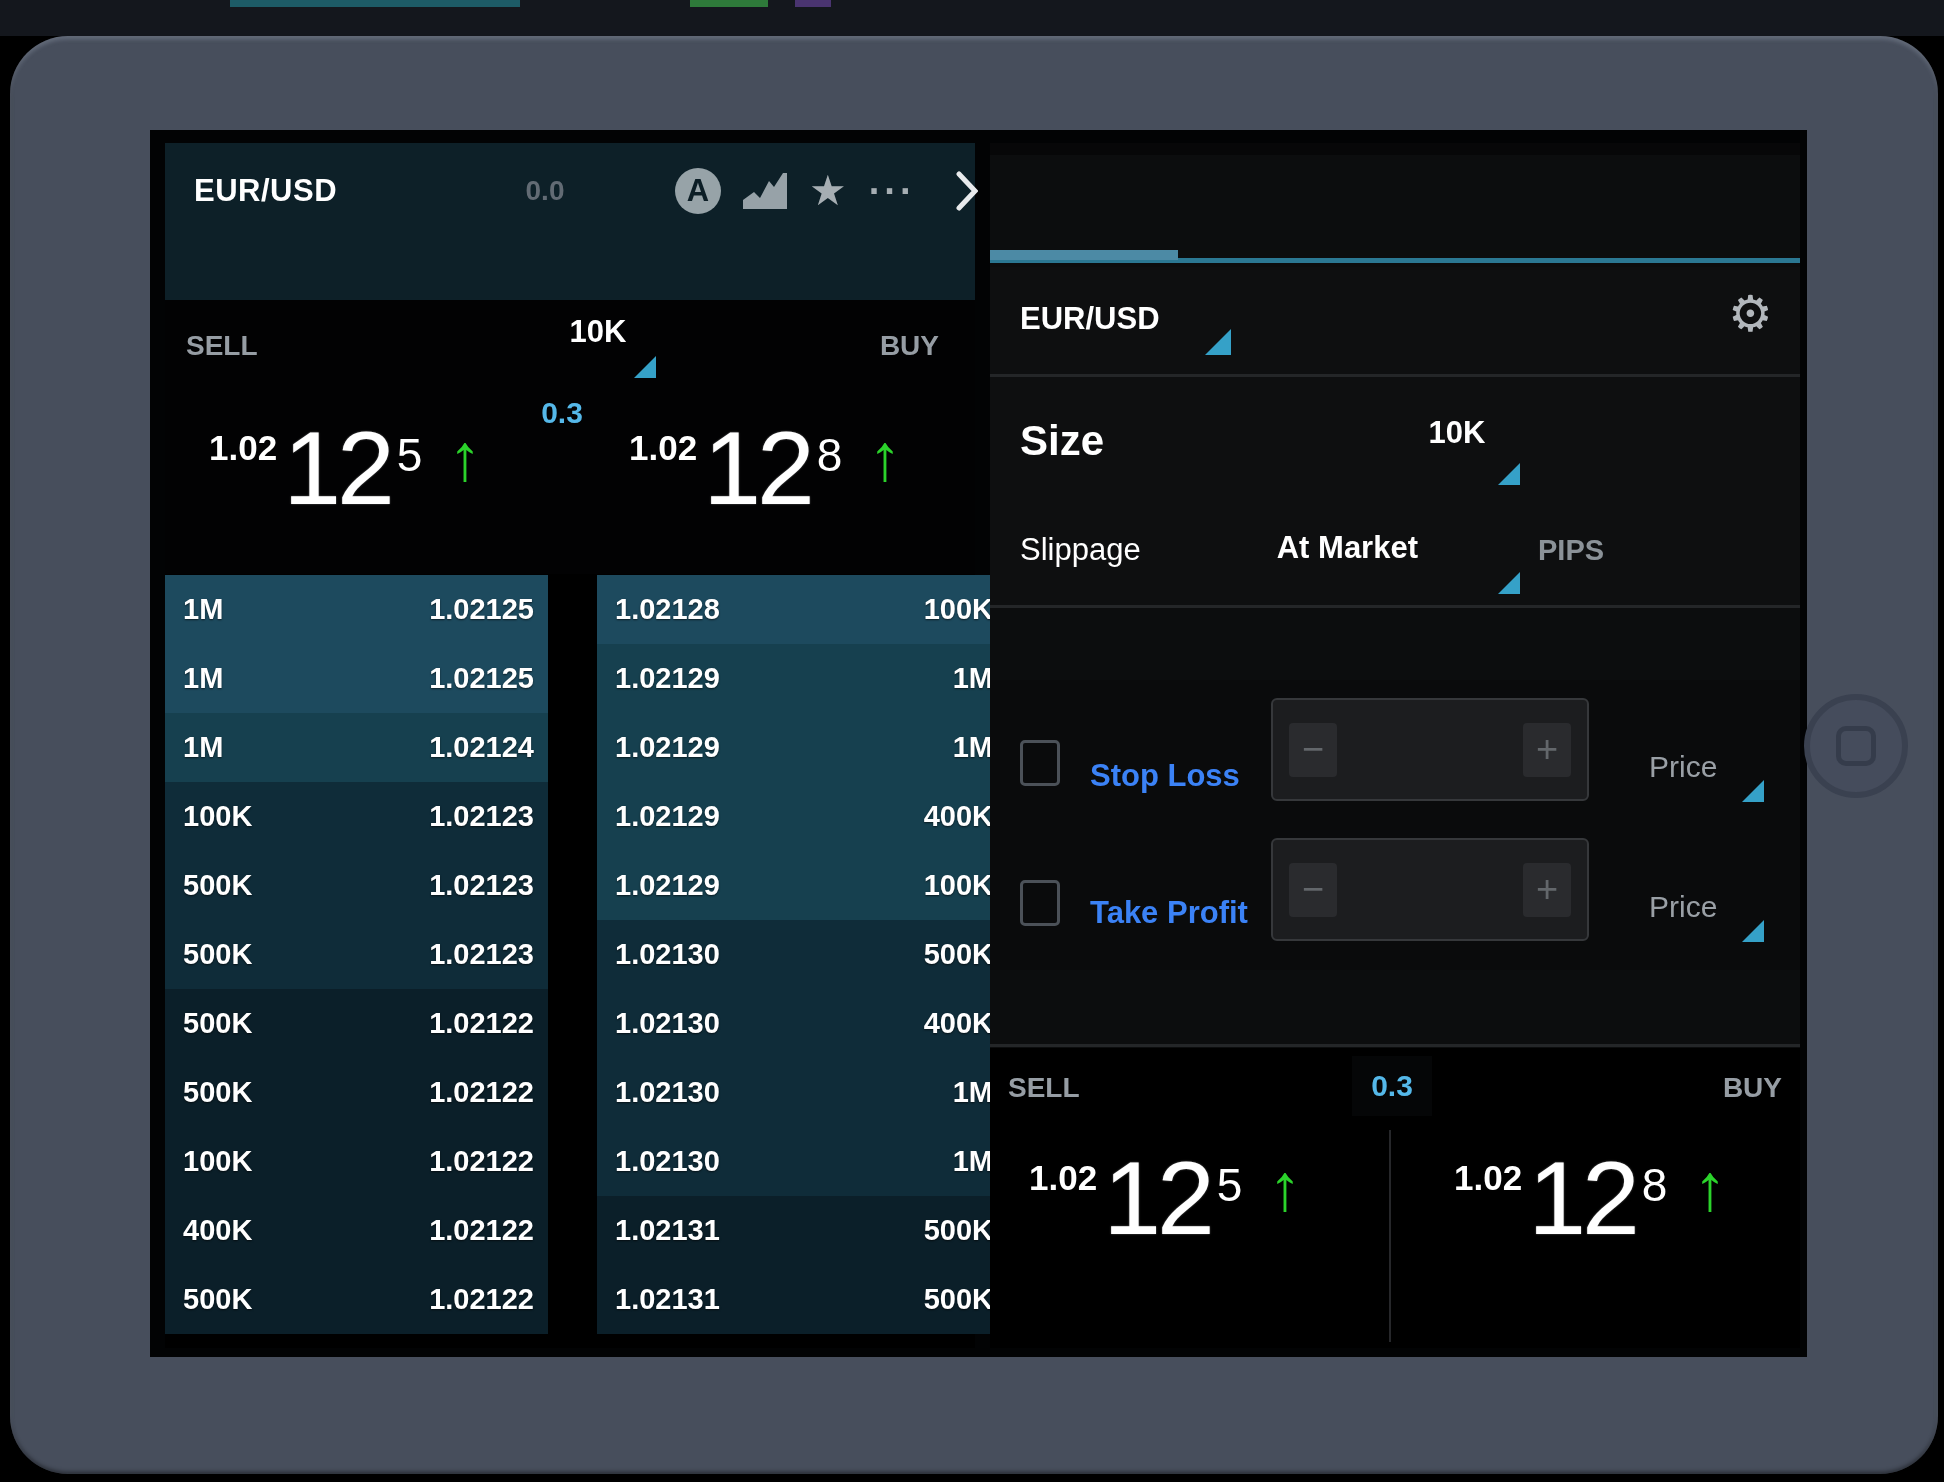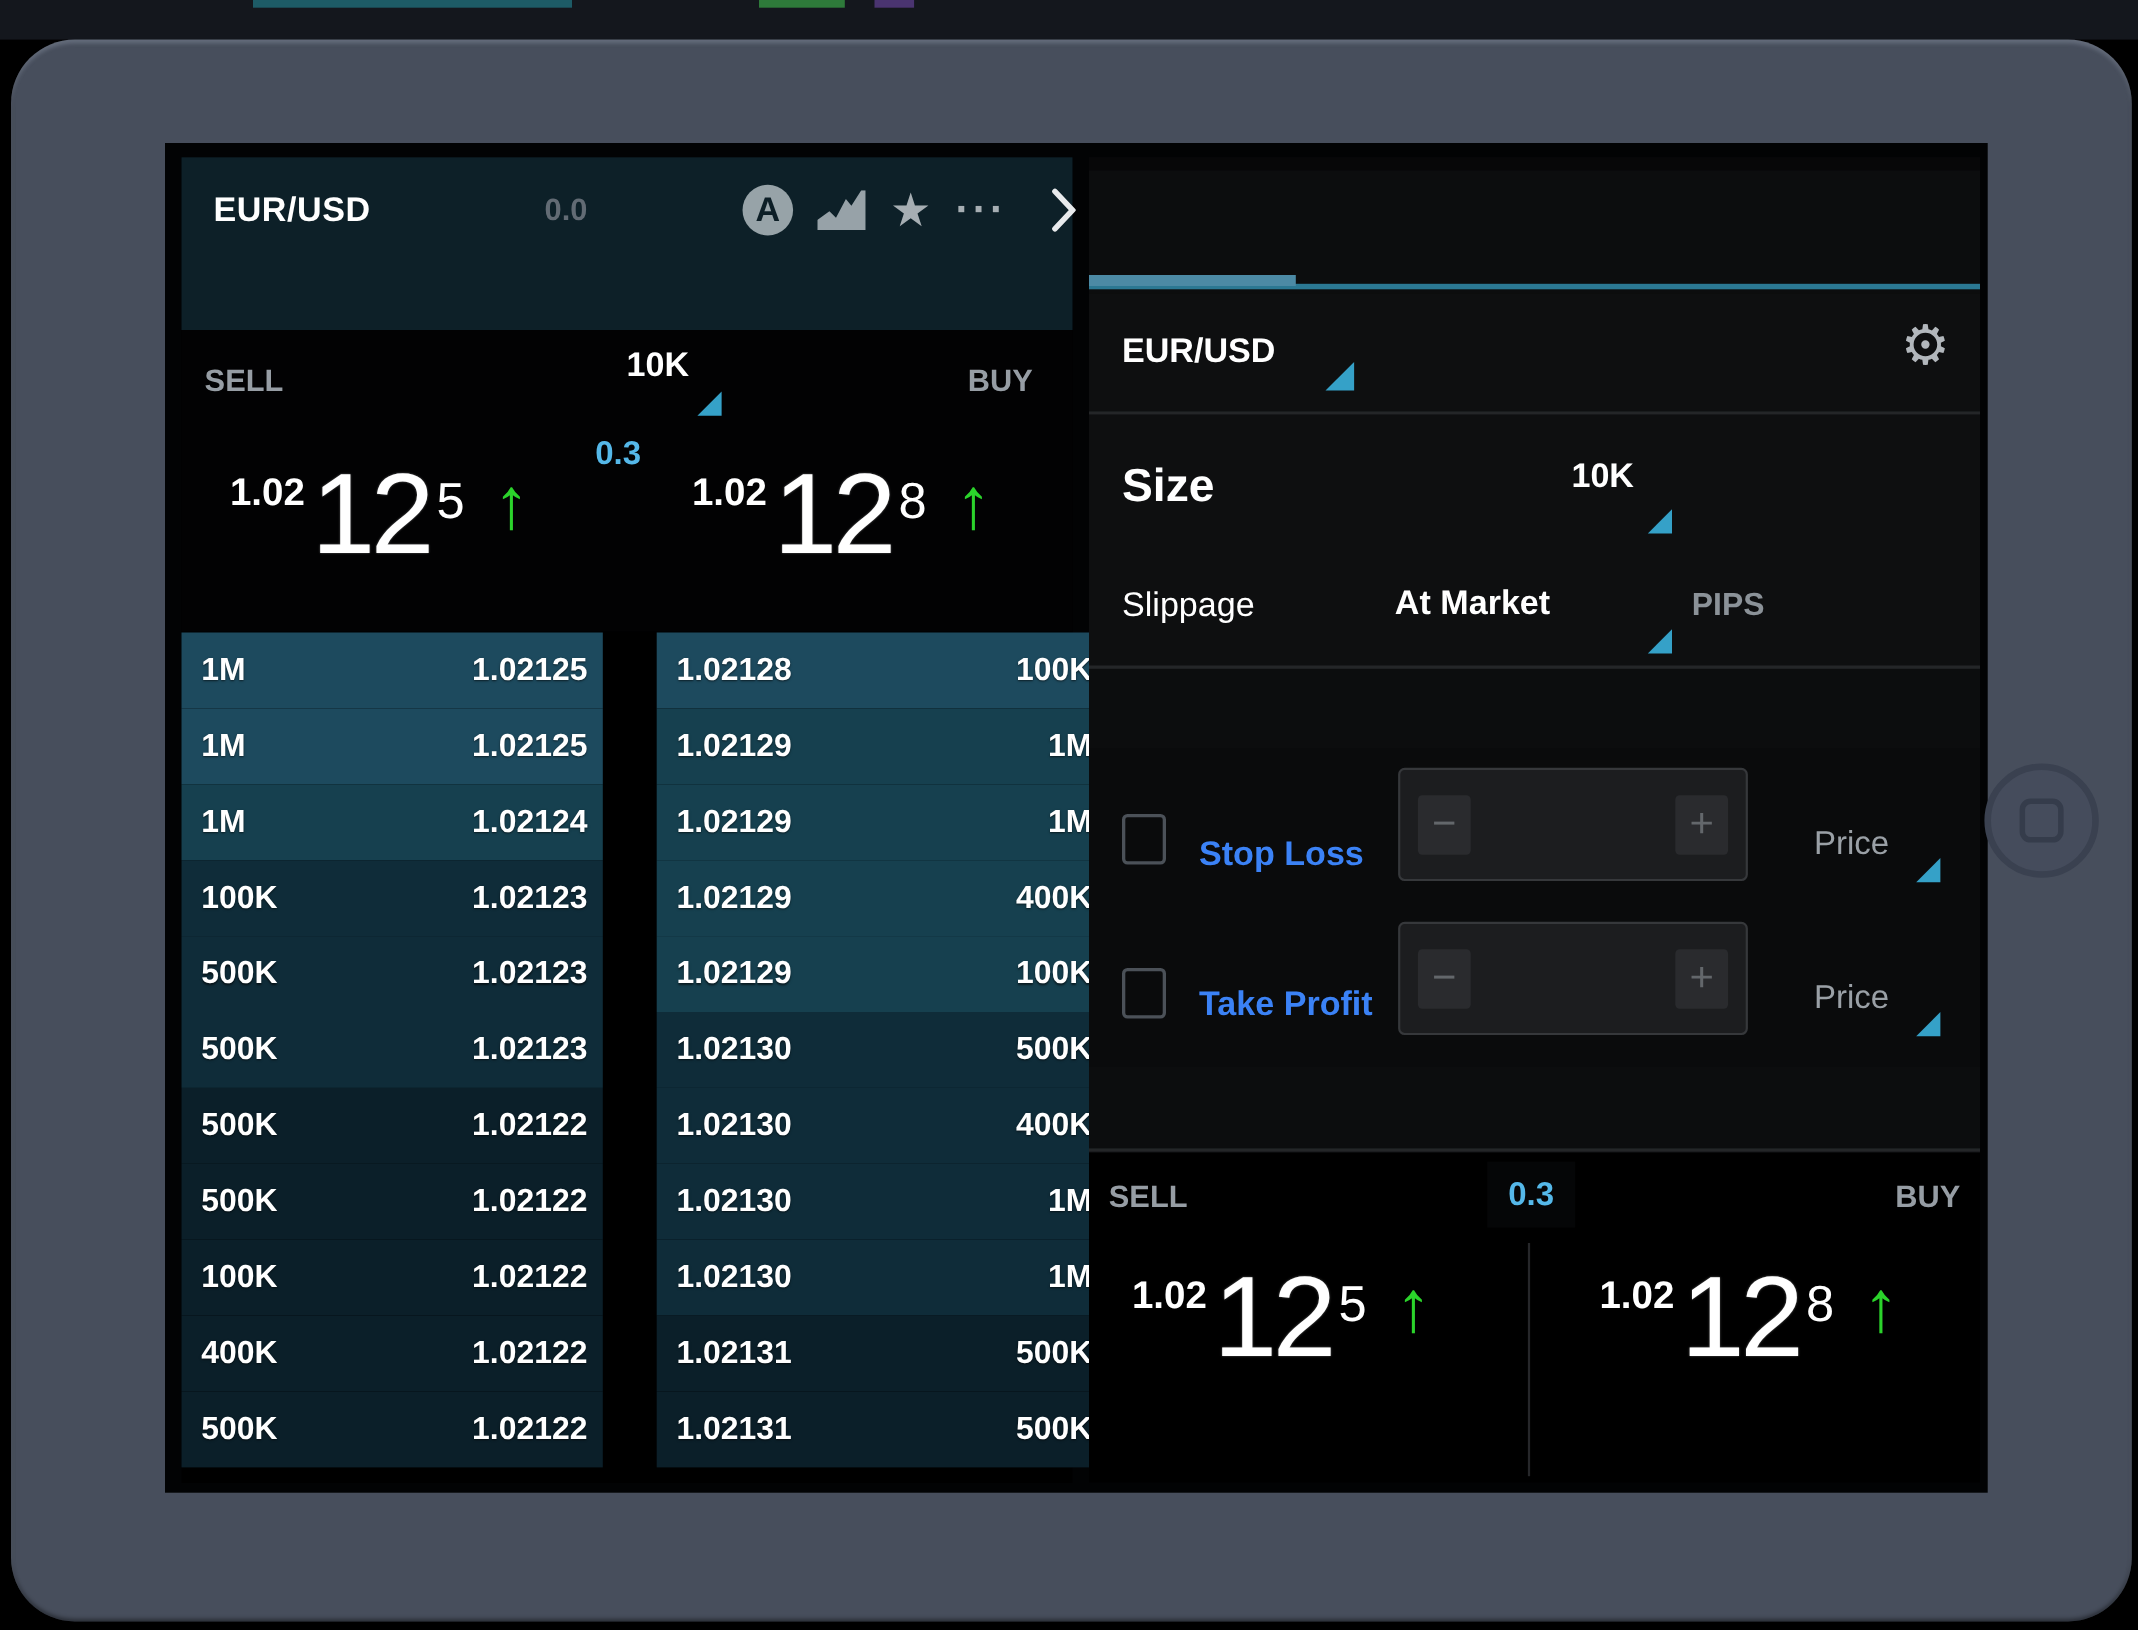--- a/index.html
+++ b/index.html
@@ -36,21 +36,21 @@
   .bq-pre{color:#fff;font-size:35px;font-weight:bold;margin:0 6px 10px 0}
   .bq-big{color:#fff;font-size:104px;font-weight:400;line-height:.78;letter-spacing:-4px;
     text-shadow:0 0 2px rgba(255,255,255,.4)}
   .bq-sup{color:#fff;font-size:46px;font-weight:400;margin:0 0 46px 6px}
   .bq-arrow{color:var(--up-green);font-size:66px;font-weight:bold;line-height:.9;margin:0 0 8px 26px}
 
   
   .lpanel{left:165px;top:143px;width:810px;height:1205px;background:#000}
   .lheader{left:0;top:0;width:810px;height:157px;background:var(--header-teal)}
   .sym{left:29px;top:30px;font-size:31px;font-weight:bold;color:#fff;letter-spacing:.5px}
-  .chg{left:330px;top:32px;width:100px;text-align:left;font-size:28px;color:#626b74;font-weight:bold}
+  .chg{left:330px;top:32px;width:100px;text-align:center;font-size:28px;color:#626b74;font-weight:bold}
   .hicons{left:510px;top:22px;height:52px;display:flex;align-items:center;gap:22px}
   .a-badge{width:46px;height:46px;border-radius:50%;background:#97a3a8;color:#0c1e26;
     font-size:31px;font-weight:bold;display:flex;align-items:center;justify-content:center}
   .star{color:#a6aeb3;font-size:42px;line-height:1}
   .dots{color:#a6aeb3;font-size:38px;font-weight:bold;letter-spacing:3px;line-height:.6}
   .fwd{margin-left:18px}
   .lh-row{left:21px;top:224px;display:flex;gap:62px;color:#79828a;font-size:28px;font-weight:bold}
 
   .lquote{left:0;top:157px;width:810px;height:274px;background:#020203}
   .lq-sell{left:21px;top:30px}
@@ -85,21 +85,21 @@
   .inst-row{top:124px;height:107px}
   .inst-label{left:30px;top:34px;font-size:31px;font-weight:bold;color:#fff}
   .inst-tri{left:215px;top:62px}
   .gear{left:738px;top:18px;font-size:50px;color:#b2b7bc;cursor:pointer}
   .size-row{top:234px;height:123px}
   .size-label{left:30px;top:40px;font-size:42px;font-weight:bold;color:#fff}
   .size-val{left:417px;top:38px;width:100px;text-align:center;color:#fff;font-size:31px;font-weight:bold;cursor:pointer}
   .size-tri{left:508px;top:86px}
   .slip-row{top:357px;height:108px}
   .slip-label{left:30px;top:32px;font-size:31px;font-weight:normal;color:#fff}
-  .slip-val{left:278px;top:30px;width:150px;text-align:left;color:#fff;font-size:31px;font-weight:bold;cursor:pointer}
+  .slip-val{left:278px;top:30px;width:150px;text-align:right;color:#fff;font-size:31px;font-weight:bold;cursor:pointer}
   .slip-tri{left:508px;top:72px}
   .slip-unit{left:548px;top:34px;font-size:29px;color:#8b9298;font-weight:bold}
 
   .sec-head{left:0;width:810px;height:72px;background:#121315}
   .ifdone-head{top:465px}
   .opts-head{top:827px}
   .sec-title{position:absolute;left:30px;top:50%;transform:translateY(-50%);
     font-size:28px;font-weight:bold;color:#878d94;letter-spacing:.5px}
   .sec-chev{position:absolute;left:748px;top:50%;transform:translateY(-50%)}
   .sec-chev .chev.up{margin-top:8px}

